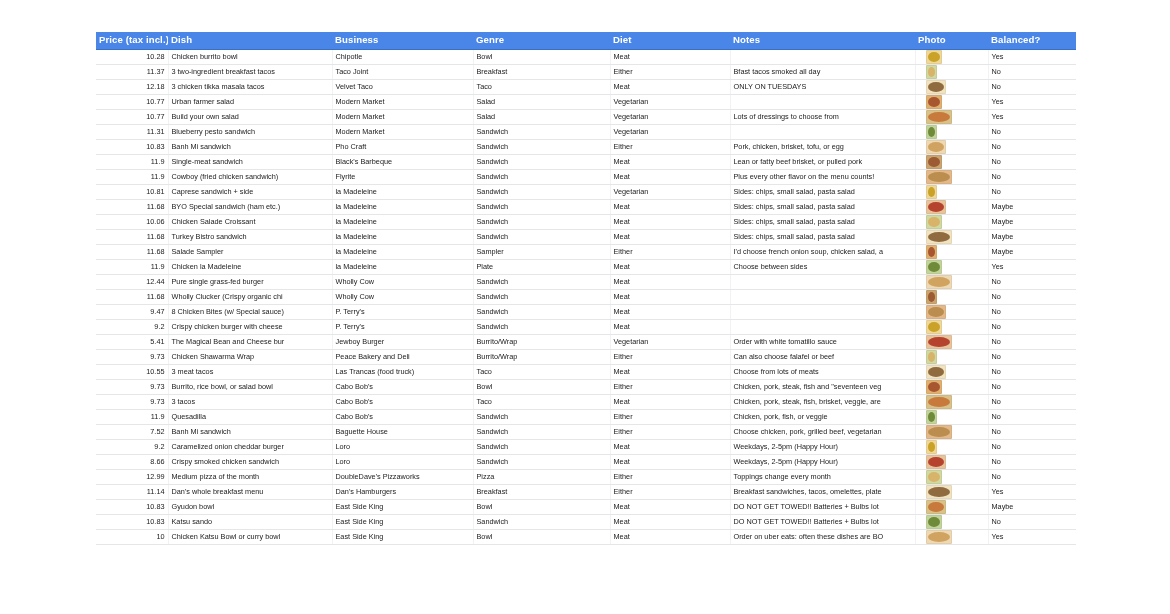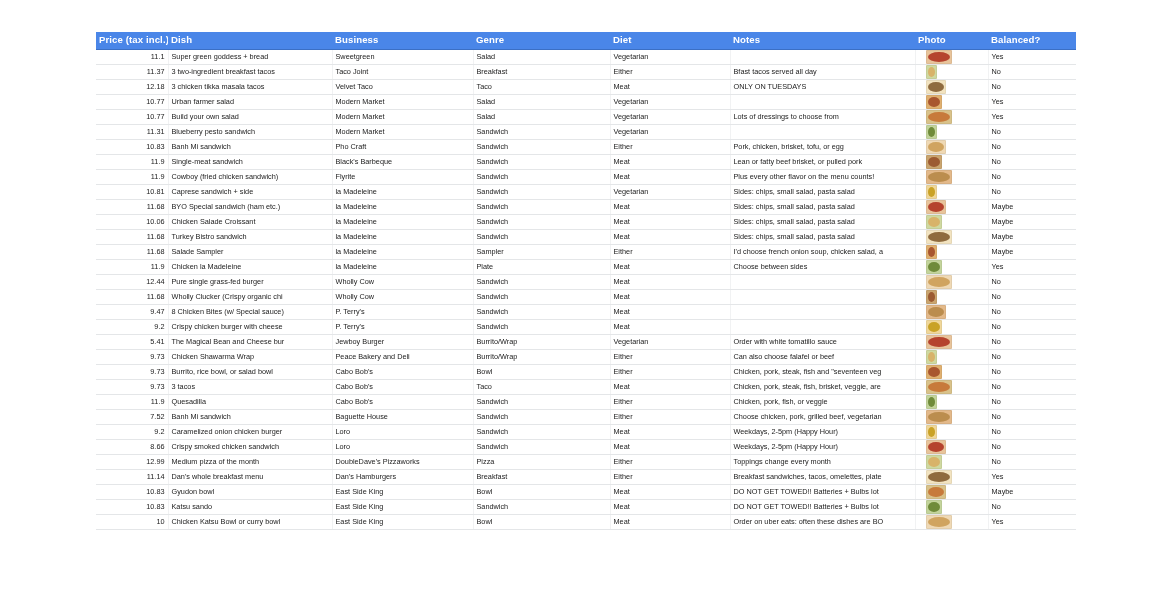--- a/index.html
+++ b/index.html
@@ -107,40 +107,40 @@
         <th>Business</th>
         <th>Genre</th>
         <th>Diet</th>
         <th>Notes</th>
         <th>Photo</th>
         <th>Balanced?</th>
       </tr>
     </thead>
     <tbody id="tbody">
         <tr>
-          <td class="price">11.1</td>
-          <td class="dish">Super green goddess + bread</td>
-          <td class="business">Sweetgreen</td>
-          <td class="genre">Salad</td>
-          <td class="diet">Vegetarian</td>
-          <td class="notes"></td>
-          <td class="photo">
-            <span class="thumb w" style="background: rgb(232, 196, 155); box-shadow: rgba(0, 0, 0, 0.05) 0px 0px 0px 1px inset;">
-              <span style="position: absolute; inset: 2px; border-radius: 50%; background: rgb(181, 67, 46);"></span>
+          <td class="price">10.28</td>
+          <td class="dish">Chicken burrito bowl</td>
+          <td class="business">Chipotle</td>
+          <td class="genre">Bowl</td>
+          <td class="diet">Meat</td>
+          <td class="notes"></td>
+          <td class="photo">
+            <span class="thumb " style="background: rgb(240, 215, 154); box-shadow: rgba(0, 0, 0, 0.05) 0px 0px 0px 1px inset;">
+              <span style="position: absolute; inset: 2px; border-radius: 50%; background: rgb(201, 162, 39);"></span>
             </span>
           </td>
           <td class="bal">Yes</td>
         </tr>
         <tr>
           <td class="price">11.37</td>
           <td class="dish">3 two-ingredient breakfast tacos</td>
           <td class="business">Taco Joint</td>
           <td class="genre">Breakfast</td>
           <td class="diet">Either</td>
-          <td class="notes">Bfast tacos served all day</td>
+          <td class="notes">Bfast tacos smoked all day</td>
           <td class="photo">
             <span class="thumb n" style="background: rgb(207, 217, 160); box-shadow: rgba(0, 0, 0, 0.05) 0px 0px 0px 1px inset;">
               <span style="position: absolute; inset: 2px; border-radius: 50%; background: rgb(216, 179, 106);"></span>
             </span>
           </td>
           <td class="bal">No</td>
         </tr>
         <tr>
           <td class="price">12.18</td>
           <td class="dish">3 chicken tikka masala tacos</td>
@@ -401,20 +401,34 @@
           <td class="diet">Either</td>
           <td class="notes">Can also choose falafel or beef</td>
           <td class="photo">
             <span class="thumb n" style="background: rgb(207, 217, 160); box-shadow: rgba(0, 0, 0, 0.05) 0px 0px 0px 1px inset;">
               <span style="position: absolute; inset: 2px; border-radius: 50%; background: rgb(216, 179, 106);"></span>
             </span>
           </td>
           <td class="bal">No</td>
         </tr>
         <tr>
+          <td class="price">10.55</td>
+          <td class="dish">3 meat tacos</td>
+          <td class="business">Las Trancas (food truck)</td>
+          <td class="genre">Taco</td>
+          <td class="diet">Meat</td>
+          <td class="notes">Choose from lots of meats</td>
+          <td class="photo">
+            <span class="thumb t" style="background: rgb(242, 227, 192); box-shadow: rgba(0, 0, 0, 0.05) 0px 0px 0px 1px inset;">
+              <span style="position: absolute; inset: 2px; border-radius: 50%; background: rgb(143, 107, 63);"></span>
+            </span>
+          </td>
+          <td class="bal">No</td>
+        </tr>
+        <tr>
           <td class="price">9.73</td>
           <td class="dish">Burrito, rice bowl, or salad bowl</td>
           <td class="business">Cabo Bob's</td>
           <td class="genre">Bowl</td>
           <td class="diet">Either</td>
           <td class="notes">Chicken, pork, steak, fish and "seventeen veg</td>
           <td class="photo">
             <span class="thumb " style="background: rgb(224, 176, 112); box-shadow: rgba(0, 0, 0, 0.05) 0px 0px 0px 1px inset;">
               <span style="position: absolute; inset: 2px; border-radius: 50%; background: rgb(168, 86, 47);"></span>
             </span>
@@ -458,21 +472,21 @@
           <td class="notes">Choose chicken, pork, grilled beef, vegetarian</td>
           <td class="photo">
             <span class="thumb w" style="background: rgb(227, 185, 138); box-shadow: rgba(0, 0, 0, 0.05) 0px 0px 0px 1px inset;">
               <span style="position: absolute; inset: 2px; border-radius: 50%; background: rgb(187, 141, 78);"></span>
             </span>
           </td>
           <td class="bal">No</td>
         </tr>
         <tr>
           <td class="price">9.2</td>
-          <td class="dish">Caramelized onion chicken burger</td>
+          <td class="dish">Caramelized onion cheddar burger</td>
           <td class="business">Loro</td>
           <td class="genre">Sandwich</td>
           <td class="diet">Meat</td>
           <td class="notes">Weekdays, 2-5pm (Happy Hour)</td>
           <td class="photo">
             <span class="thumb n" style="background: rgb(240, 215, 154); box-shadow: rgba(0, 0, 0, 0.05) 0px 0px 0px 1px inset;">
               <span style="position: absolute; inset: 2px; border-radius: 50%; background: rgb(201, 162, 39);"></span>
             </span>
           </td>
           <td class="bal">No</td>

